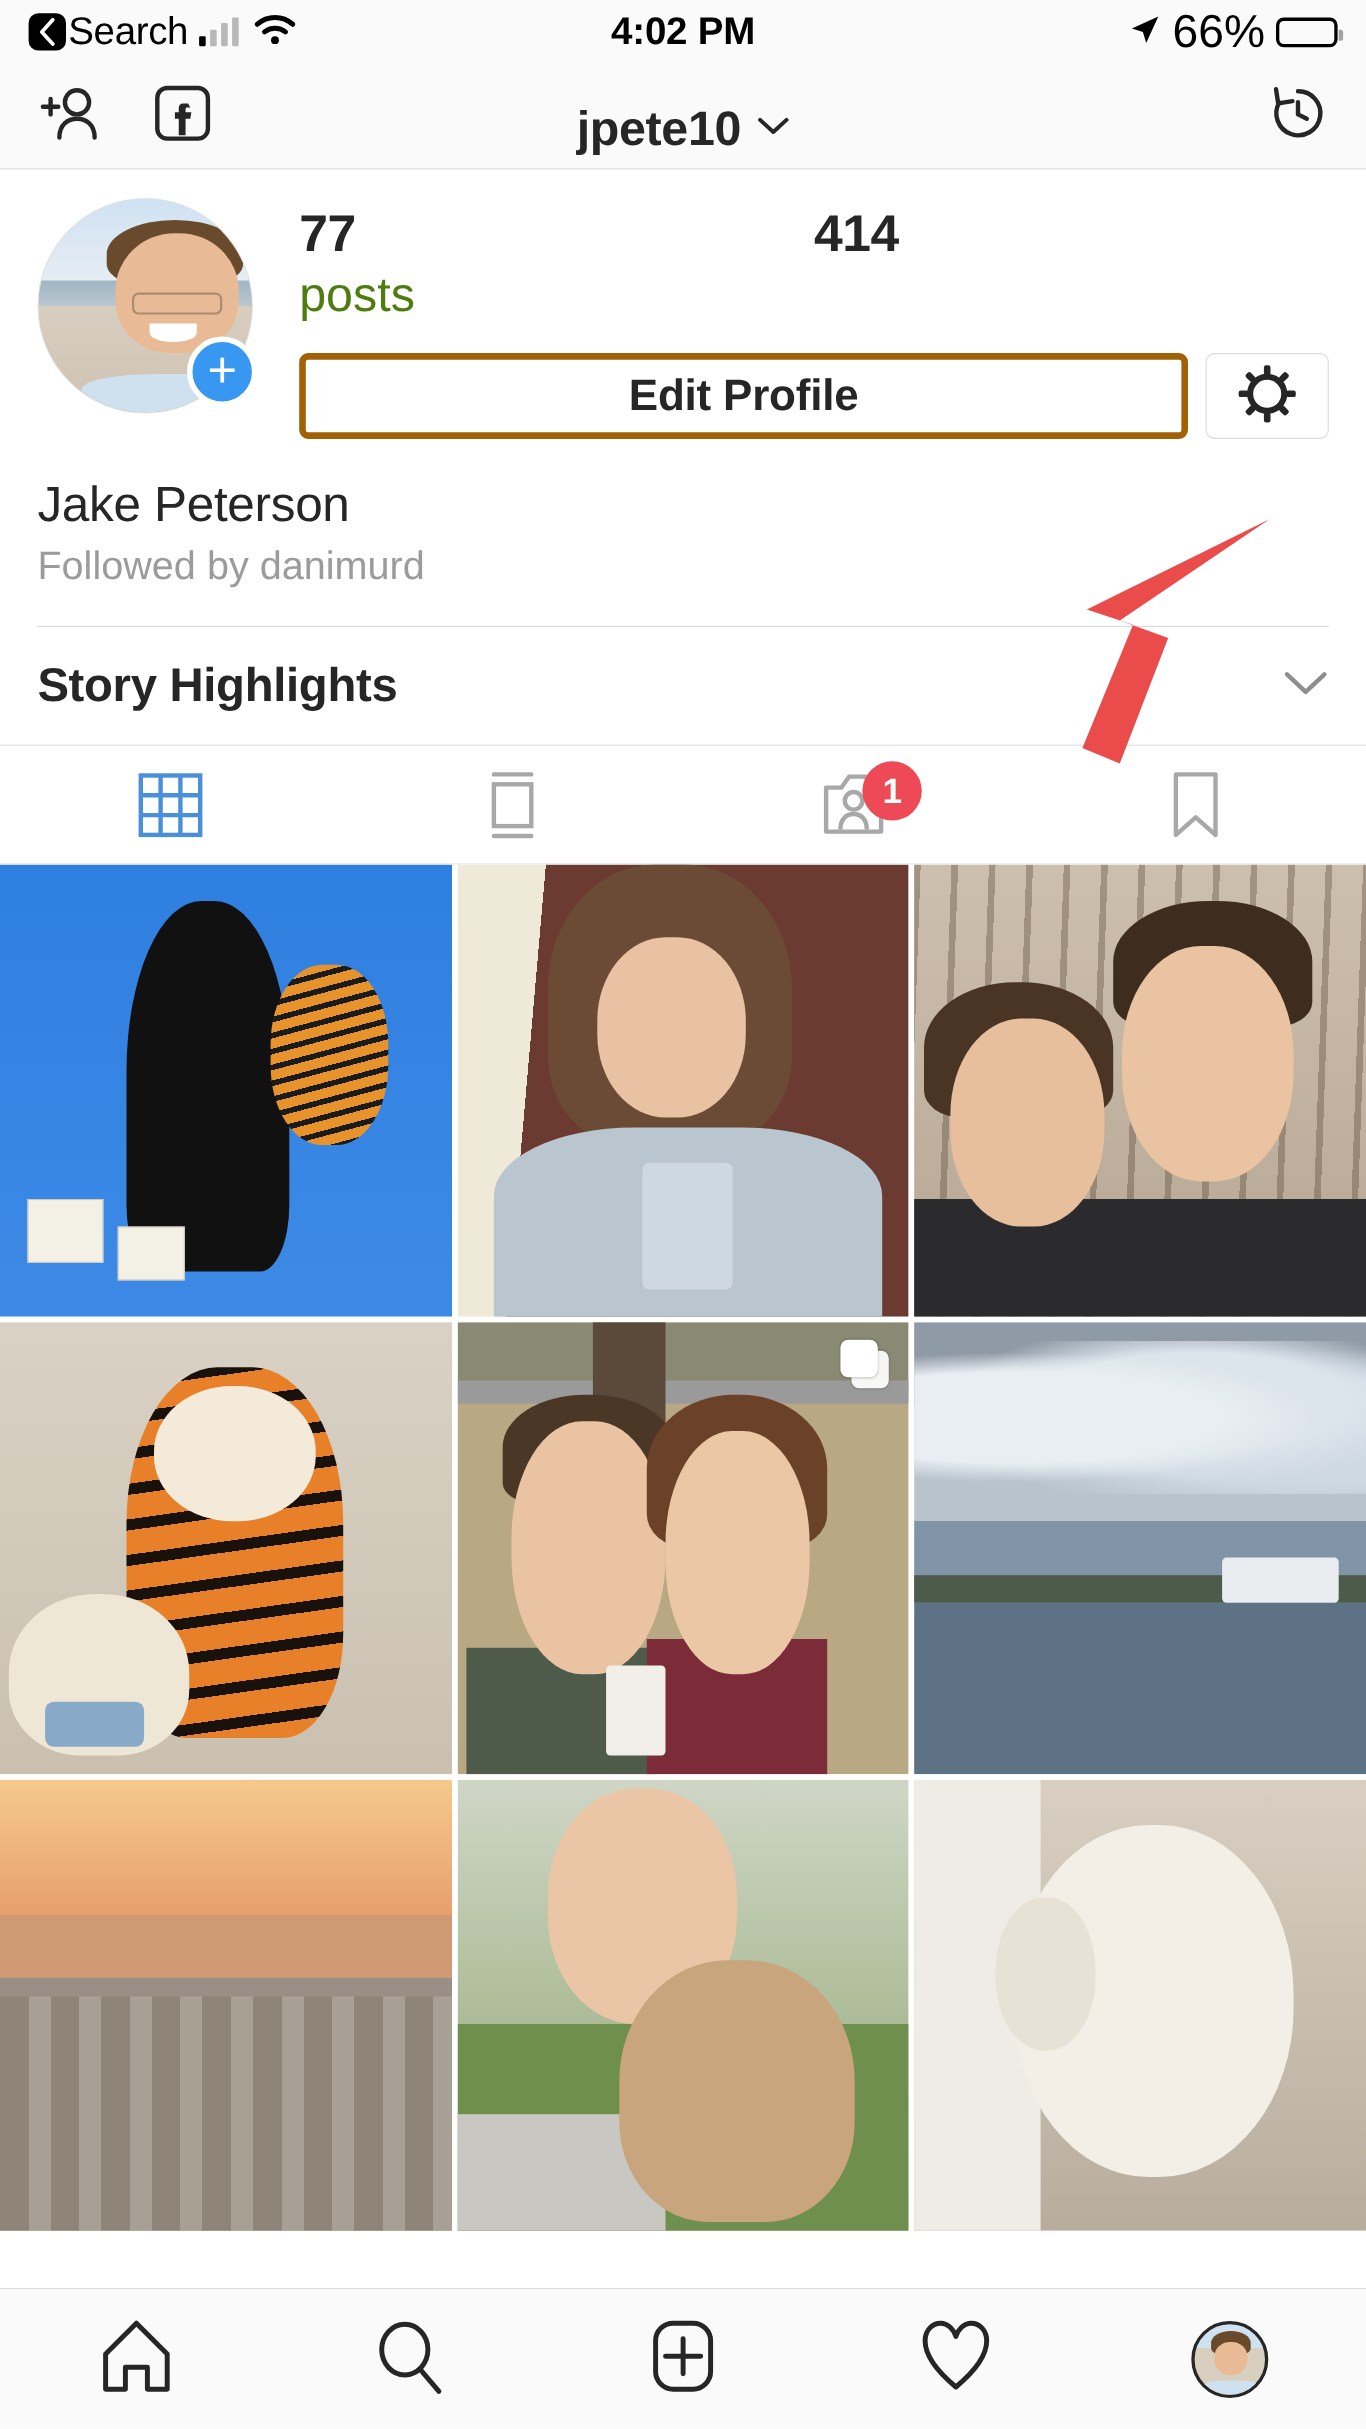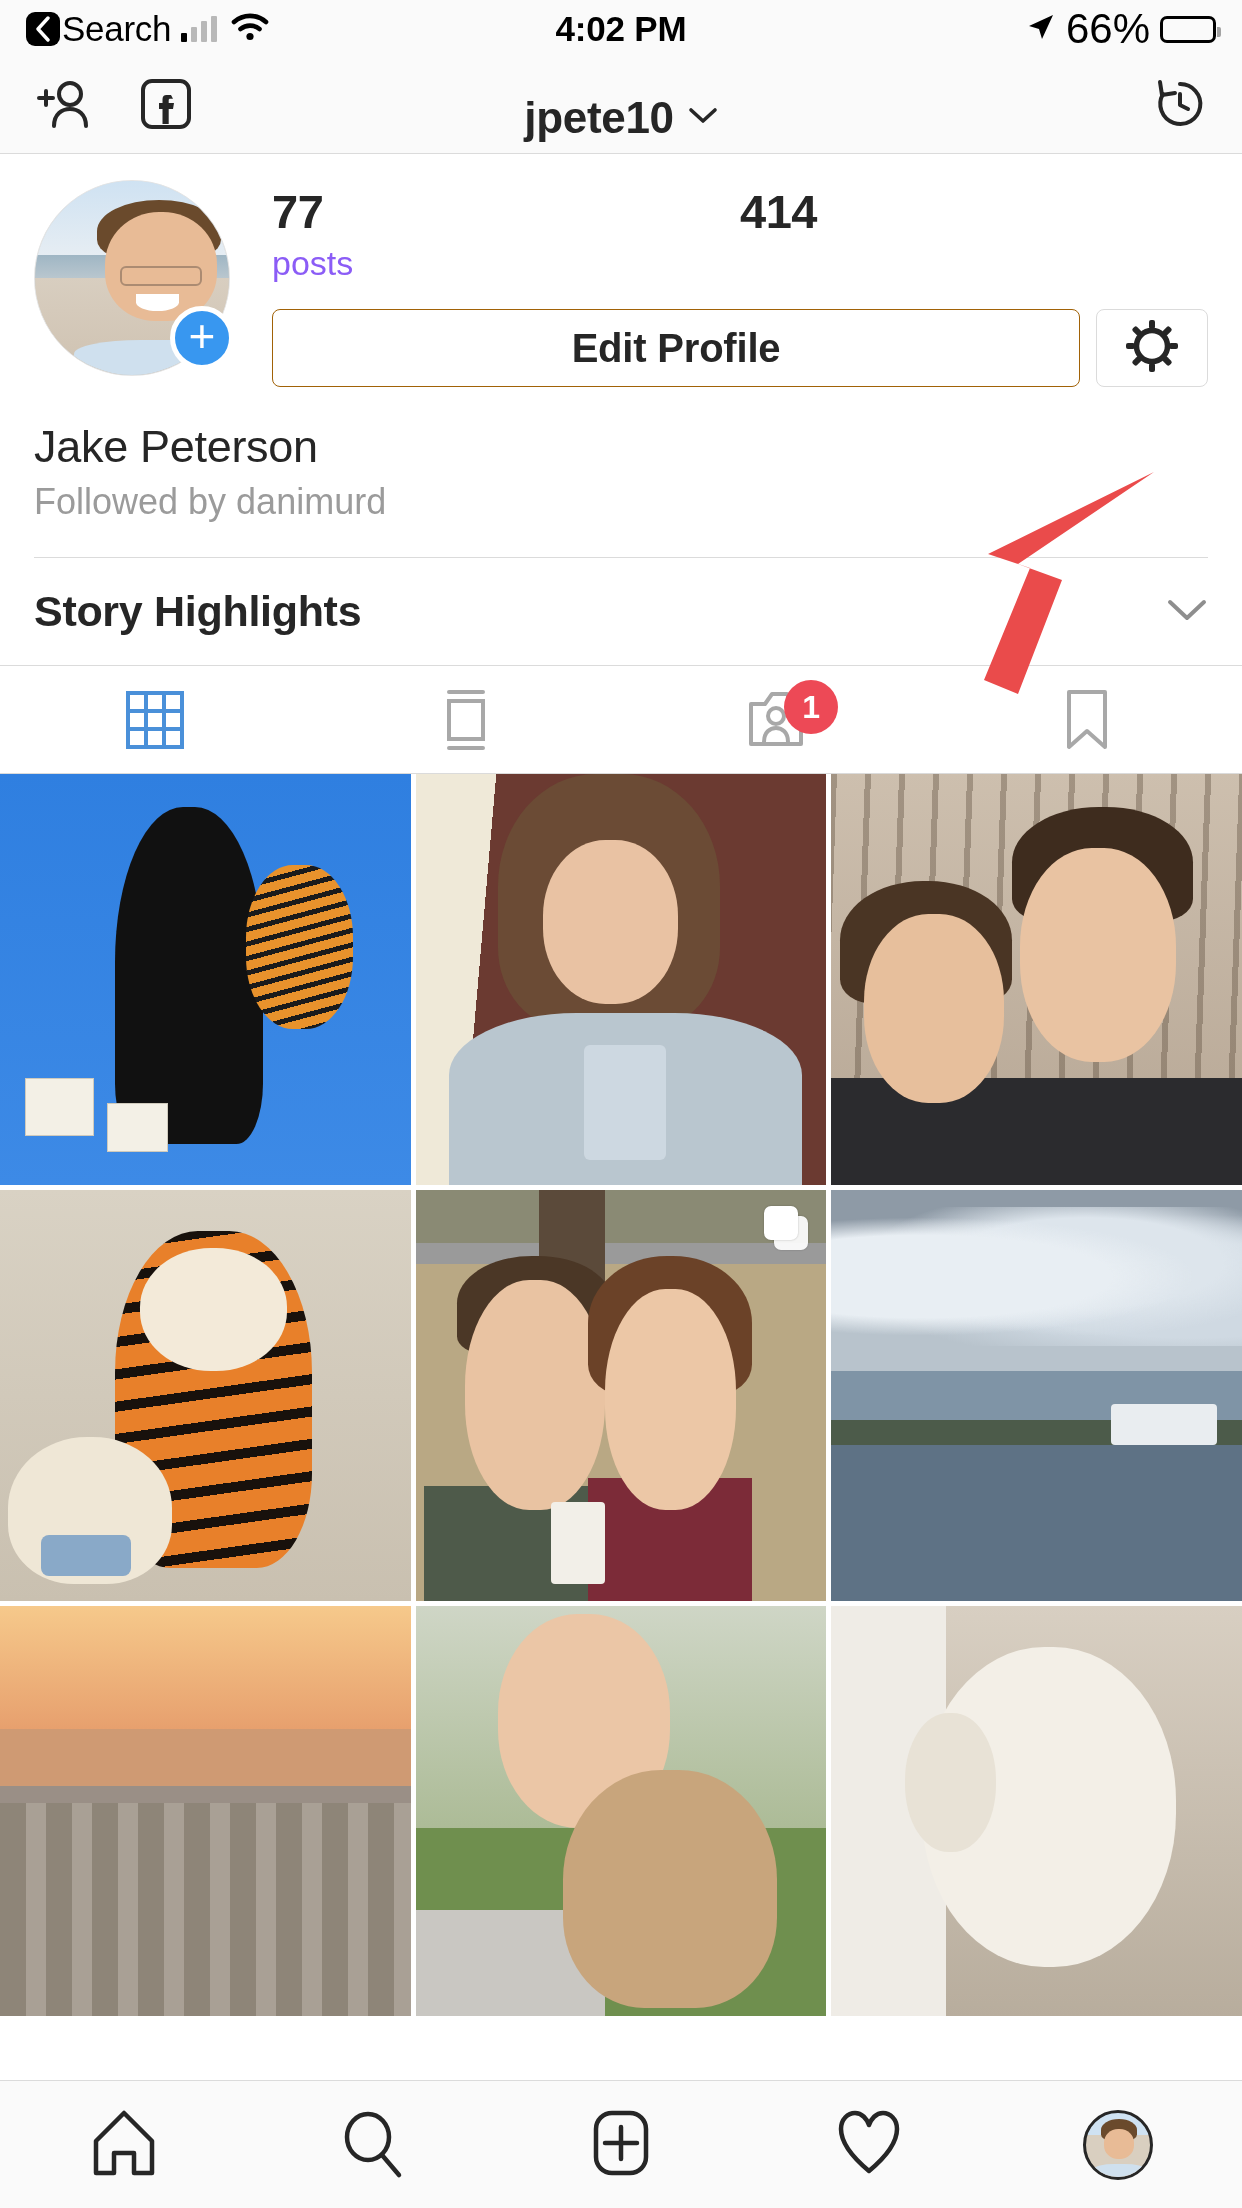--- a/index.html
+++ b/index.html
@@ -101,25 +101,25 @@
     display:flex; align-items:center; justify-content:center;
   }
   .avatar-badge span {
     color:#fff; font-size:46px; font-weight:300; line-height:1; margin-top:-4px;
   }
 
   .ph-right { flex:1; padding-left:42px; }
   .stats { display:flex; justify-content:space-around; padding:6px 0 0 0; }
   .stat { text-align:left; flex:1; }
   .stat-num { font-size:47px; font-weight:700; color:#262626; line-height:1.12; letter-spacing:-0.5px; }
-  .stat-label { font-size:34px; font-weight:400; color:#8b5cf6; line-height:1.2; margin-top:4px; }
+  .stat-label { font-size:44px; font-weight:400; color:#4d7c0f; line-height:1.2; margin-top:4px; }
 
   .action-row { display:flex; align-items:center; gap:16px; margin-top:26px; }
   .edit-btn {
-    flex:1; height:78px; border:1px solid #a16207; border-radius:8px;
+    flex:1; height:78px; border:6px solid #a16207; border-radius:8px;
     background:#fff; display:flex; align-items:center; justify-content:center;
     font-size:40px; font-weight:700; color:#262626; letter-spacing:-0.2px;
   }
   .gear-btn {
     width:112px; height:78px; border:1px solid #dbdbdb; border-radius:8px;
     background:#fff; display:flex; align-items:center; justify-content:center;
   }
 
   .bio { padding:34px 0 0 0; }
   .bio-name { font-size:45px; font-weight:400; color:#262626; letter-spacing:-0.3px; }

